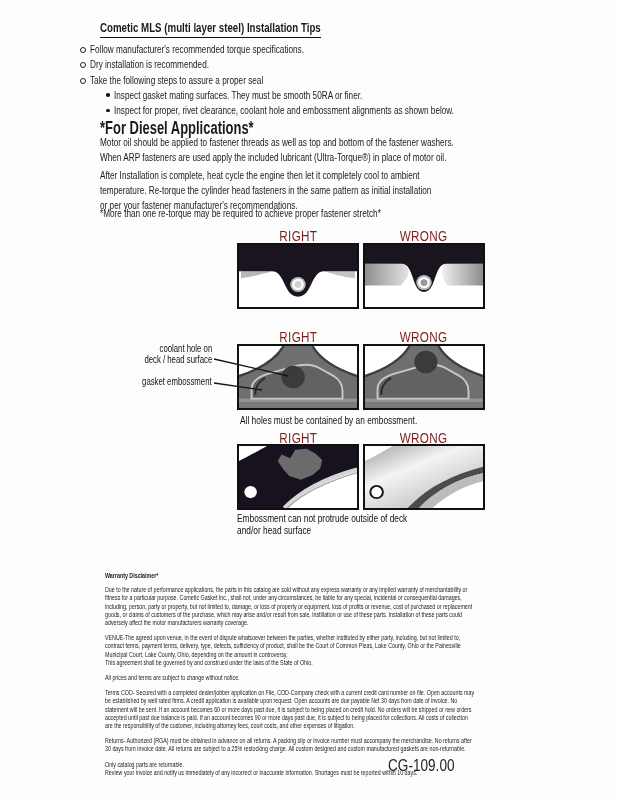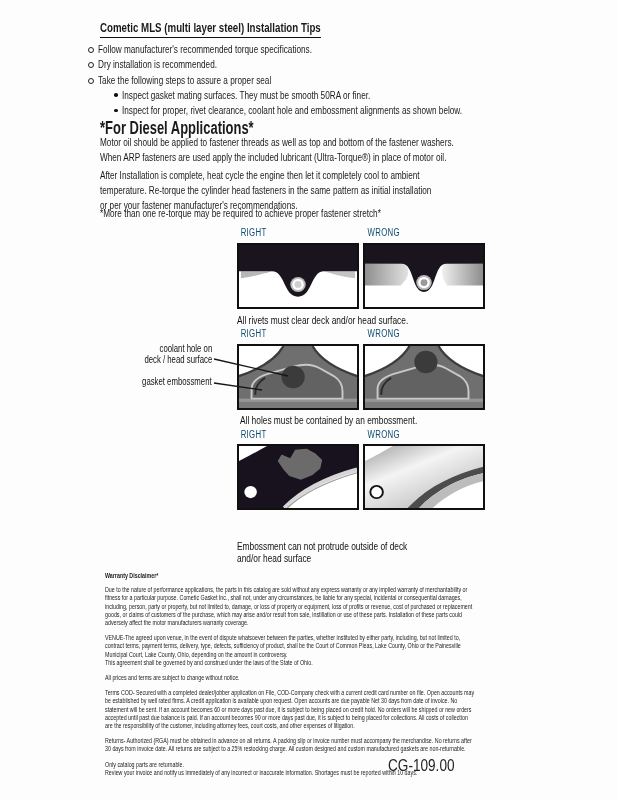--- a/index.html
+++ b/index.html
@@ -10,32 +10,32 @@
     color:#1a1a1a;
   }
   .abs{position:absolute;}
   .cx{display:inline-block;transform:scaleX(0.72);transform-origin:0 0;white-space:pre-line;}
   .cxc{display:inline-block;transform:scaleX(0.78);transform-origin:50% 0;}
   .cxr{display:inline-block;transform:scaleX(0.72);transform-origin:100% 0;white-space:pre-line;}
 
   .title{left:100px;top:20px;font-size:13.5px;font-weight:bold;}
   .title .cx{border-bottom:1.6px solid #111;padding-bottom:2px;}
 
-  .bullets{left:88px;top:42px;font-size:11.4px;line-height:15.3px;}
+  .bullets{left:80px;top:42px;font-size:11.4px;line-height:15.3px;}
   .brow{display:flex;align-items:flex-start;}
   .brow .mk{flex:0 0 auto;width:4px;height:4px;border:1px solid #222;border-radius:50%;margin:5px 4px 0 0;}
   .brow.sub{margin-left:26px;}
   .brow.sub .mk{width:3.6px;height:3.6px;background:#111;border:none;margin-top:5.5px;}
 
   .dheading{left:100px;top:118px;font-size:18px;font-weight:bold;}
   .dpara1{left:100px;top:135px;font-size:11.4px;line-height:15.2px;width:580px;}
   .dpara2{left:100px;top:168px;font-size:11.4px;line-height:15.2px;width:580px;}
   .dnote{left:100px;top:207px;font-size:11.4px;}
 
-  .rw{font-size:10px;letter-spacing:0.4px;width:122px;color:#0c4a6e;}
+  .rw{font-size:15px;letter-spacing:0.4px;width:122px;text-align:center;color:#7f1d1d;}
   .dbox{width:122px;height:66px;border:2px solid #101010;box-sizing:border-box;background:#fff;}
   .dbox svg{display:block;width:118px;height:62px;}
   .cap{font-size:11.6px;line-height:11.6px;color:#111;}
 
   .side-label{font-size:10.8px;line-height:10.8px;text-align:right;width:150px;color:#111;}
 
   .disc{left:105px;top:572px;font-size:7.4px;line-height:8.2px;width:572px;color:#1c1c1c;}
   .disc .hd{font-weight:bold;margin-bottom:6px;}
   .disc .pg{margin-bottom:7px;}
   .disc .pg.tight{margin-bottom:0;}
@@ -112,21 +112,20 @@
       <rect x="0" y="0" width="122" height="66" fill="#ffffff"></rect>
       <path d="M0,20 H40 C46,24 46,31 42,37 L37,43 H0 Z" fill="url(#gL)"></path>
       <path d="M82,20 H122 V43 H85 C79,36 78,25 82,20 Z" fill="url(#gR)"></path>
       <path d="M0,0 H122 V20 H84 C71,20 74,50 61,50 C48,50 51,20 38,20 H0 Z" fill="#1a141f"></path>
       <circle cx="61" cy="40" r="8" fill="#b9b9b9"></circle>
       <circle cx="61" cy="40" r="6" fill="#ffffff"></circle>
       <circle cx="61" cy="40" r="3.6" fill="#9a9a9a"></circle>
     </svg>
   </div>
 
-  <div class="abs cap" style="left:237px;top:314px;"><span class="cx">All rivets must clear deck and/or head surface.</span></div>
 
   <div class="abs rw" style="left:237px;top:328px;"><span class="cxc">RIGHT</span></div>
   <div class="abs rw" style="left:363px;top:328px;"><span class="cxc">WRONG</span></div>
 
   <div class="abs side-label" style="left:62px;top:343px;"><span class="cxr">coolant hole on
 deck / head surface</span></div>
   <div class="abs side-label" style="left:62px;top:376px;text-align:right;"><span class="cxr">gasket embossment</span></div>
 
   <div class="abs dbox" style="left:237px;top:344px;">
     <svg viewBox="0 0 122 66" preserveAspectRatio="none">
@@ -189,21 +188,21 @@
         </linearGradient>
       </defs>
       <rect x="0" y="0" width="122" height="66" fill="#ffffff"></rect>
       <path d="M0,16 C12,10 20,5 29,0 H122 V22 C92,30 66,43 48,62 L44,66 H0 Z" fill="url(#metal)"></path>
       <path d="M122,22 C92,30 66,43 48,62 L44,66 H56 C72,48 98,34 122,29 Z" fill="#4c4c4c"></path>
       <path d="M122,29 C98,34 72,48 56,66 H70 C84,52 104,42 122,37.5 Z" fill="#bcbcbc"></path>
       <circle cx="12" cy="49" r="6.5" fill="#ffffff" stroke="#141414" stroke-width="2"></circle>
     </svg>
   </div>
 
-  <div class="abs cap" style="left:237px;top:540px;"><span class="cx">Embossment can not protrude outside of deck
+  <div class="abs cap" style="left:237px;top:512px;"><span class="cx">Embossment can not protrude outside of deck
 and/or head surface</span></div>
 
   <div class="abs disc">
     <div class="hd"><span class="cx">Warranty Disclaimer*</span></div>
     <div class="pg"><span class="cx">Due to the nature of performance applications, the parts in this catalog are sold without any express warranty or any implied warranty of merchantability or
 fitness for a particular purpose.  Cometic Gasket Inc., shall not, under any circumstances, be liable for any special, incidental or consequential damages,
 including, person, party or property, but not limited to, damage, or loss of property or equipment, loss of profits or revenue, cost of purchased or replacement
 goods, or claims of customers of the purchase, which may arise and/or result from sale, instillation or use of these parts.  Installation of these parts could
 adversely affect the motor manufacturers warranty coverage.</span></div>
     <div class="pg tight"><span class="cx">VENUE-The agreed upon venue, in the event of dispute whatsoever between the parties, whether instituted by either party, including, but not limited to,

